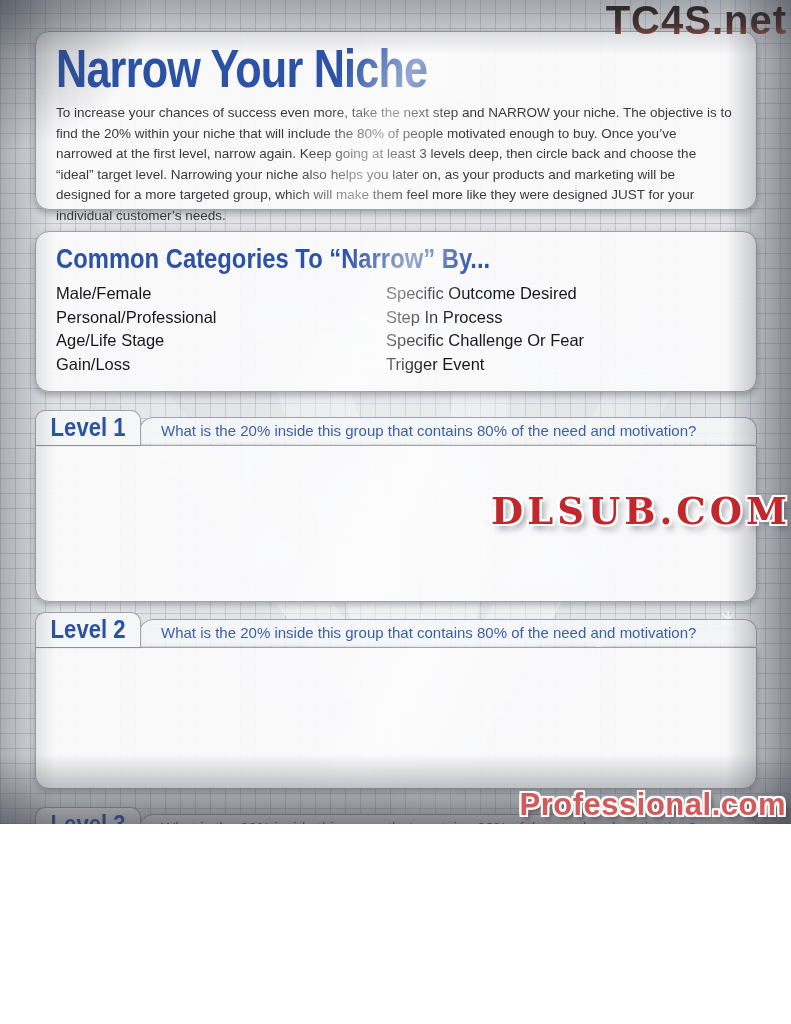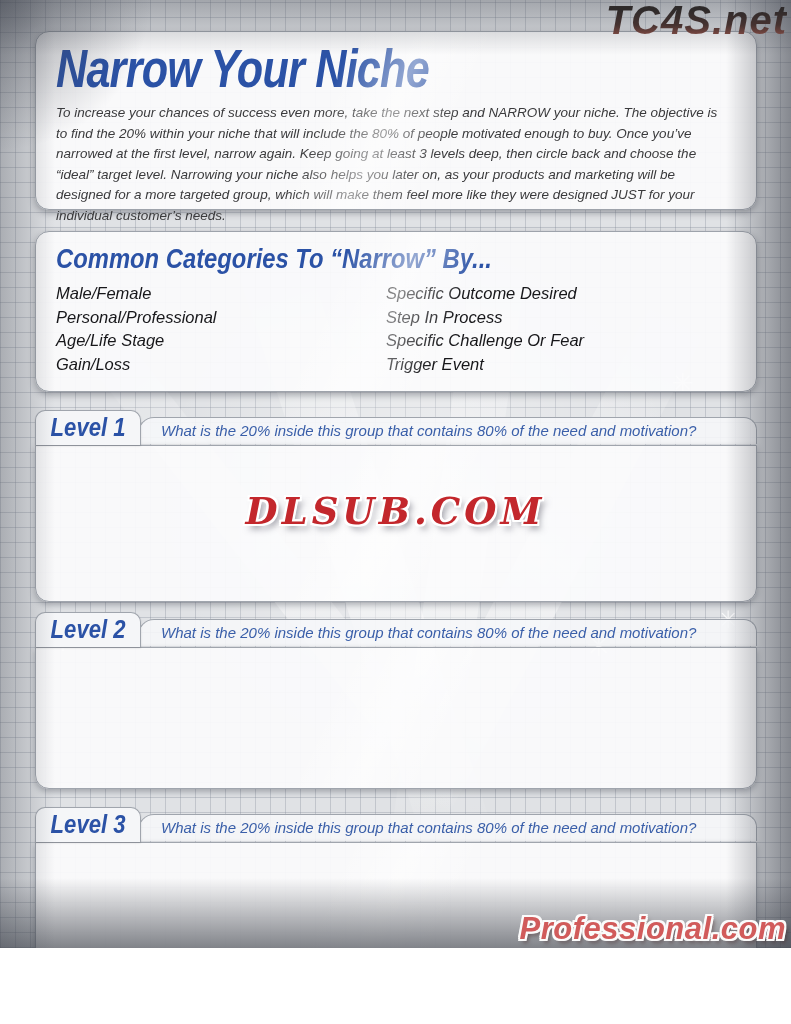--- a/index.html
+++ b/index.html
@@ -1,25 +1,24 @@
 <!DOCTYPE html>
 <html><head>
 <meta charset="utf-8">
 <style>
   * { margin:0; padding:0; box-sizing:border-box; }
   html,body { width:791px; height:1024px; }
   body { font-family:"Liberation Sans", sans-serif; overflow:hidden; }
 
   .page {
-    position:relative; width:791px; height:948px; overflow:hidden;
+    position:relative; width:791px; height:824px; overflow:hidden;
     background-color:#e0e2e5;
     background-image:
       repeating-linear-gradient(0deg,  rgba(122,130,145,.30) 0 1px, transparent 1px 15px),
       repeating-linear-gradient(90deg, rgba(122,130,145,.30) 0 1px, transparent 1px 15px);
-    font-style: italic;
   }
 
   
   .ghost { position:absolute; inset:0; z-index:1; pointer-events:none; }
   .streak { position:absolute; background:linear-gradient(rgba(255,255,255,0), rgba(255,255,255,.5), rgba(255,255,255,0)); }
   .s1 { left:330px; top:230px; width:70px; height:640px; transform:rotate(-18deg); }
   .s2 { left:430px; top:250px; width:55px; height:620px; transform:rotate(8deg); }
   .s3 { left:520px; top:280px; width:60px; height:560px; transform:rotate(28deg); }
   .s4 { left:240px; top:280px; width:45px; height:540px; transform:rotate(-38deg); }
   .blob { position:absolute; left:120px; top:200px; width:600px; height:600px;
@@ -100,21 +99,21 @@
   }
 
   
   .wm-tc4s {
     position:absolute; top:-2px; right:4px; z-index:5;
     font-weight:bold; font-size:40px; letter-spacing:1px;
     background:linear-gradient(180deg, #2e2a2a 25%, #453230 60%, #8e5048 90%);
     -webkit-background-clip:text; background-clip:text; color:transparent;
   }
   .wm-dlsub {
-    position:absolute; left:0; top:489px; width:100%; text-align:center; z-index:5;
+    position:absolute; left:0; top:489px; width:100%; text-align:right; z-index:5;
     font-family:"DejaVu Serif", serif; font-weight:bold; font-size:37px; letter-spacing:4px;
     color:#c3272c;
     text-shadow:
       -2px -2px 0 #fff, 2px -2px 0 #fff, -2px 2px 0 #fff, 2px 2px 0 #fff,
       0 -2px 0 #fff, 0 2px 0 #fff, -2px 0 0 #fff, 2px 0 0 #fff,
       4px 5px 6px rgba(70,70,85,.5);
   }
   .wm-traders {
     position:absolute; right:5px; bottom:1px; z-index:5;
     font-weight:bold; font-size:31px; letter-spacing:.5px;

